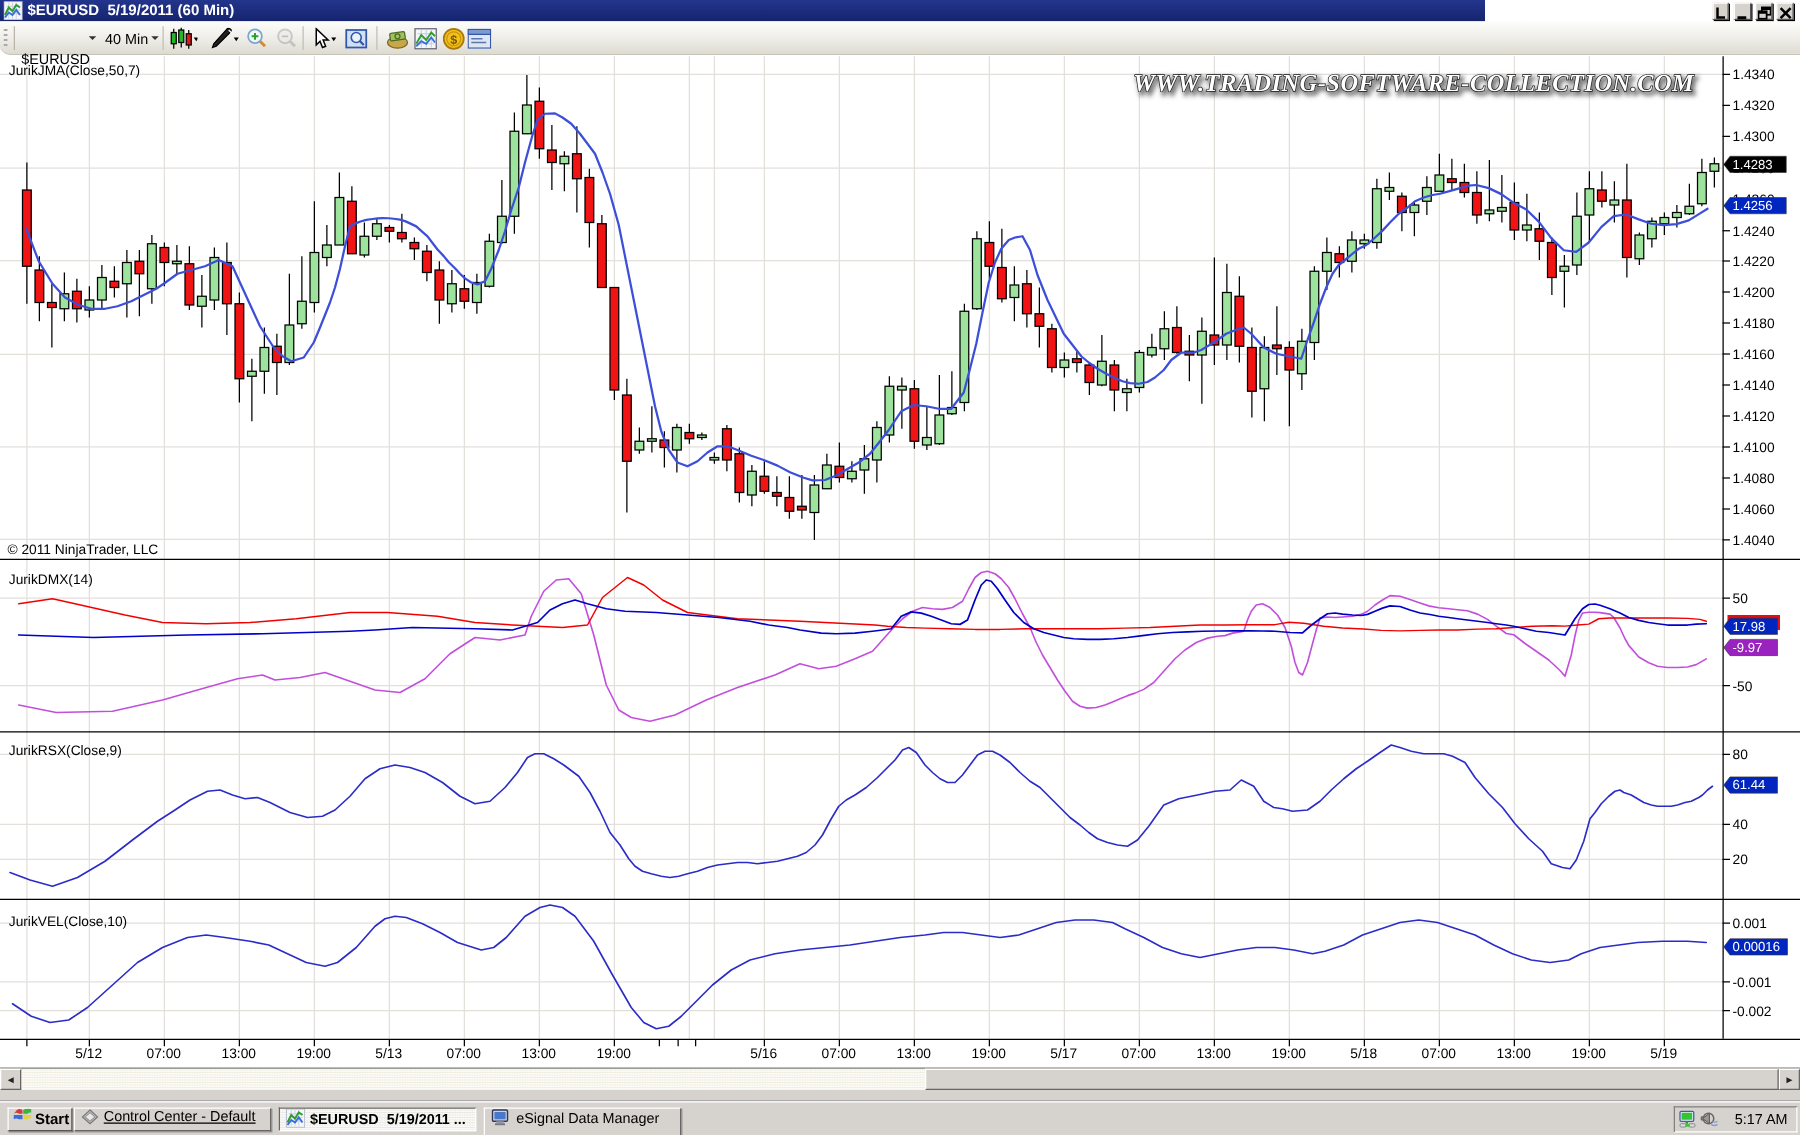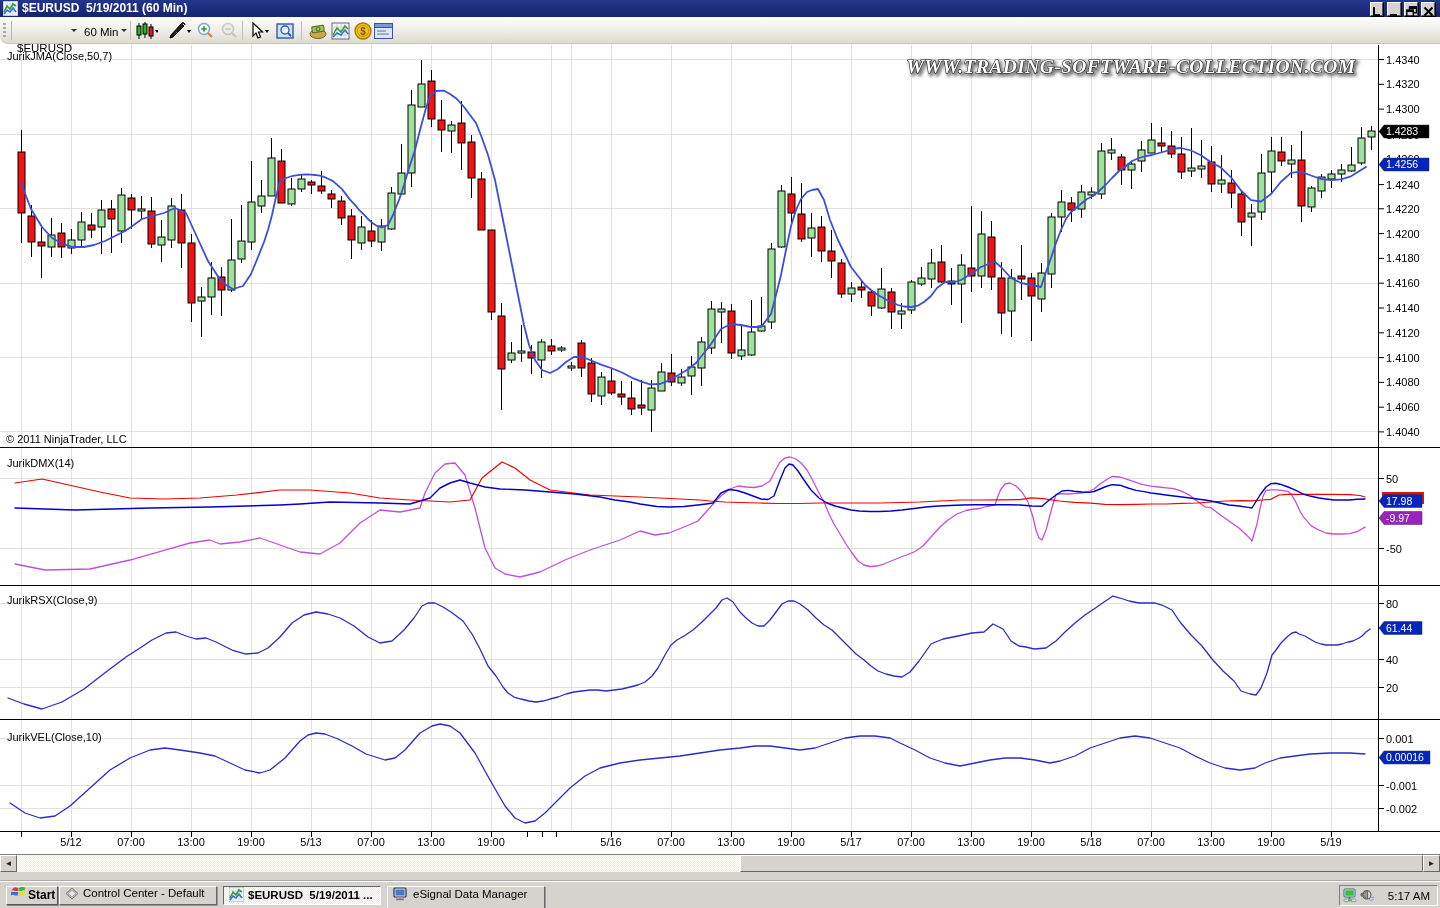--- a/index.html
+++ b/index.html
@@ -436,21 +436,21 @@
     <text x="851" y="846" font-size="11" fill="#000" text-anchor="middle" font-family="Liberation Sans">5/17</text>
     <text x="911" y="846" font-size="11" fill="#000" text-anchor="middle" font-family="Liberation Sans">07:00</text>
     <text x="971" y="846" font-size="11" fill="#000" text-anchor="middle" font-family="Liberation Sans">13:00</text>
     <text x="1031" y="846" font-size="11" fill="#000" text-anchor="middle" font-family="Liberation Sans">19:00</text>
     <text x="1091" y="846" font-size="11" fill="#000" text-anchor="middle" font-family="Liberation Sans">5/18</text>
     <text x="1151" y="846" font-size="11" fill="#000" text-anchor="middle" font-family="Liberation Sans">07:00</text>
     <text x="1211" y="846" font-size="11" fill="#000" text-anchor="middle" font-family="Liberation Sans">13:00</text>
     <text x="1271" y="846" font-size="11" fill="#000" text-anchor="middle" font-family="Liberation Sans">19:00</text>
     <text x="1331" y="846" font-size="11" fill="#000" text-anchor="middle" font-family="Liberation Sans">5/19</text>
   </svg>
-<div style="position:absolute;left:0;top:0;width:1440px;height:17px;background:linear-gradient(#23358c,#16246e);">
+<div style="position:absolute;left:0;top:0;width:1188px;height:17px;background:linear-gradient(#23358c,#16246e);">
     <div style="position:absolute;left:3px;top:1px;"><svg width="15" height="15" viewBox="0 0 15 15">
         <rect x="0" y="0" width="15" height="15" fill="#f4f6fa" stroke="#9aa4b8" stroke-width="1"></rect>
         <path d="M2 4h11M2 7h11M2 10h11M4 1v13M7 1v13M10 1v13" stroke="#ccd4e2" stroke-width="0.8" fill="none"></path>
         <polyline points="1,11 4,5 7,8 10,3 13,5" stroke="#2f9e2f" stroke-width="1.6" fill="none"></polyline>
         <polyline points="1,13 4,9 7,11 10,7 13,11" stroke="#3a6fd8" stroke-width="1.6" fill="none"></polyline>
       </svg></div>
     <div style="position:absolute;left:22px;top:1px;font:bold 12px 'Liberation Sans',sans-serif;color:#fff;">$EURUSD&nbsp; 5/19/2011 (60 Min)</div>
     <div style="position:absolute;left:1370px;top:2px;width:13px;height:14px;background:#d6d3ce;border:1px solid;border-color:#fff #555 #555 #fff;box-shadow:1px 1px 0 #000;text-align:center;"><svg width="11" height="11" viewBox="0 0 11 11">
         <path d="M3 1 V9 H9" stroke="#000" stroke-width="2" fill="none"></path>
       </svg></div>
@@ -465,21 +465,21 @@
       </svg></div>
     <div style="position:absolute;left:1421px;top:2px;width:14px;height:14px;background:#d6d3ce;border:1px solid;border-color:#fff #555 #555 #fff;box-shadow:1px 1px 0 #000;text-align:center;"><svg width="11" height="11" viewBox="0 0 11 11">
         <path d="M1.5 1.5 L9.5 9.5 M9.5 1.5 L1.5 9.5" stroke="#000" stroke-width="2"></path>
       </svg></div>
   </div>
 <div style="position:absolute;left:0;top:17px;width:1440px;height:27px;background:linear-gradient(#fdfdfc,#ecebe5 60%,#dddbd1);border-bottom:1px solid #c7c3b8;border-radius:0 0 0 8px;">
     <div style="position:absolute;left:3px;top:6px;width:3px;height:16px;background:repeating-linear-gradient(#aaa 0 2px, transparent 2px 4px);"></div>
     <div style="position:absolute;left:11px;top:4px;width:1px;height:19px;background:#b8b4aa;"></div>
     <div style="position:absolute;left:17px;top:8.5px;font:11.5px 'Liberation Sans',sans-serif;color:#000;margin-top:16px;">$EURUSD</div>
     <div style="position:absolute;left:71px;top:12px;width:0;height:0;border:3.5px solid transparent;border-top-color:#333;"></div>
-    <div style="position:absolute;left:84px;top:8.5px;font:11.5px 'Liberation Sans',sans-serif;color:#000;">60 Min</div>
+    <div style="position:absolute;left:84px;top:8.5px;font:11.5px 'Liberation Sans',sans-serif;color:#000;">40 Min</div>
     <div style="position:absolute;left:121px;top:12px;width:0;height:0;border:3.5px solid transparent;border-top-color:#333;"></div>
     <div style="position:absolute;left:130px;top:4px;width:1px;height:19px;background:#c2beb4;"></div>
     <div style="position:absolute;left:136px;top:5px;"><svg width="22" height="18" viewBox="0 0 22 18">
         <line x1="3" y1="1" x2="3" y2="17" stroke="#000"></line>
         <rect x="1" y="4" width="4" height="9" fill="#27b427" stroke="#000" stroke-width="1"></rect>
         <line x1="9" y1="0" x2="9" y2="16" stroke="#000"></line>
         <rect x="7" y="2" width="4" height="10" fill="#27b427" stroke="#000" stroke-width="1"></rect>
         <line x1="15" y1="2" x2="15" y2="17" stroke="#000"></line>
         <rect x="13" y="5" width="4" height="9" fill="#e01818" stroke="#000" stroke-width="1"></rect>
         <path d="M19 8l4 0 -2 3z" fill="#000"></path>
@@ -538,21 +538,21 @@
     <div style="position:absolute;left:740px;top:0;width:683px;height:17px;background:#d6d3ce;border:1px solid;border-color:#fff #666 #666 #fff;"></div>
   </div>
 <div style="position:absolute;left:0;top:881px;width:1440px;height:27px;background:#d6d3ce;border-top:1px solid #fff;box-shadow:0 -1px 0 #aaa;">
     <div style="position:absolute;left:6px;top:4px;width:52px;height:19px;background:#d6d3ce;border:1px solid;border-color:#fff #555 #555 #fff;box-shadow:1px 1px 0 #888;font:bold 12px 'Liberation Sans',sans-serif;"><span style="display:inline-block;vertical-align:-3px;margin:0 2px 0 3px;"><svg width="16" height="15" viewBox="0 0 16 15">
           <path d="M1 4 Q3 2.5 5 4 L8 4 L8 1 Q5.5 -0.5 3.5 1 Z" fill="#d43c3c"></path>
           <path d="M8.6 1 L8.6 4 L12 4 Q13.5 2.5 15 3.2 L15 0.4 Q12 -1 8.6 1Z" fill="#3cb43c"></path>
           <path d="M1 5 L1 8.4 Q3 7 5 8.4 L8 8.4 L8 5 Z" fill="#3c6cd4"></path>
           <path d="M8.6 5 L8.6 8.4 L12 8.4 Q13.5 7 15 7.6 L15 5 Z" fill="#e8d23c"></path>
           <path d="M0.6 4.5 q3 -2.2 7.4 0 q4 2 7.4 0" stroke="#222" fill="none" stroke-width="0.001"></path>
         </svg></span>Start</div>
-    <div style="position:absolute;left:59px;top:4px;width:158px;height:19px;background:#d6d3ce;border:1px solid;border-color:#fff #666 #666 #fff;box-shadow:1px 1px 0 #999;font:11.5px 'Liberation Sans',sans-serif;color:#000;white-space:nowrap;overflow:hidden;"><span style="display:inline-block;vertical-align:-3px;margin:0 4px 0 5px;"><svg width="14" height="13" viewBox="0 0 14 13">
+    <div style="position:absolute;left:59px;top:4px;width:158px;height:19px;background:#d6d3ce;border:1px solid;border-color:#fff #666 #666 #fff;box-shadow:1px 1px 0 #999;font:11.5px 'Liberation Sans',sans-serif;color:#000;white-space:nowrap;overflow:hidden;text-decoration:underline;"><span style="display:inline-block;vertical-align:-3px;margin:0 4px 0 5px;"><svg width="14" height="13" viewBox="0 0 14 13">
           <path d="M7 1 L13 6.5 L7 12 L1 6.5 Z" fill="#c8c8c8" stroke="#777"></path>
           <path d="M7 3 L11 6.5 L7 10 L3 6.5 Z" fill="#e8e8e8" stroke="#999"></path>
         </svg></span>Control Center - Default</div>
     <div style="position:absolute;left:223px;top:4px;width:158px;height:19px;background:#f6f5f1;background-image:repeating-conic-gradient(#fff 0% 25%, #eceae4 0% 50%);background-size:2px 2px;border:1px solid;border-color:#666 #fff #fff #666;font:11.5px 'Liberation Sans',sans-serif;color:#000;white-space:nowrap;overflow:hidden;"><span style="display:inline-block;vertical-align:-3px;margin:0 4px 0 5px;"><svg width="15" height="15" viewBox="0 0 15 15">
           <rect x="0" y="0" width="15" height="15" fill="#f4f6fa" stroke="#9aa4b8" stroke-width="1"></rect>
           <path d="M2 4h11M2 7h11M2 10h11M4 1v13M7 1v13M10 1v13" stroke="#ccd4e2" stroke-width="0.8" fill="none"></path>
           <polyline points="1,11 4,5 7,8 10,3 13,5" stroke="#2f9e2f" stroke-width="1.6" fill="none"></polyline>
           <polyline points="1,13 4,9 7,11 10,7 13,11" stroke="#3a6fd8" stroke-width="1.6" fill="none"></polyline>
         </svg></span><b>$EURUSD&nbsp; 5/19/2011 ...</b></div>
     <div style="position:absolute;left:387px;top:4px;width:158px;height:30px;background:#d6d3ce;border:1px solid;border-color:#fff #666 #666 #fff;box-shadow:1px 1px 0 #999;font:11.5px 'Liberation Sans',sans-serif;color:#000;white-space:nowrap;overflow:hidden;"><span style="display:inline-block;vertical-align:-3px;margin:0 4px 0 5px;"><svg width="16" height="14" viewBox="0 0 16 14">

